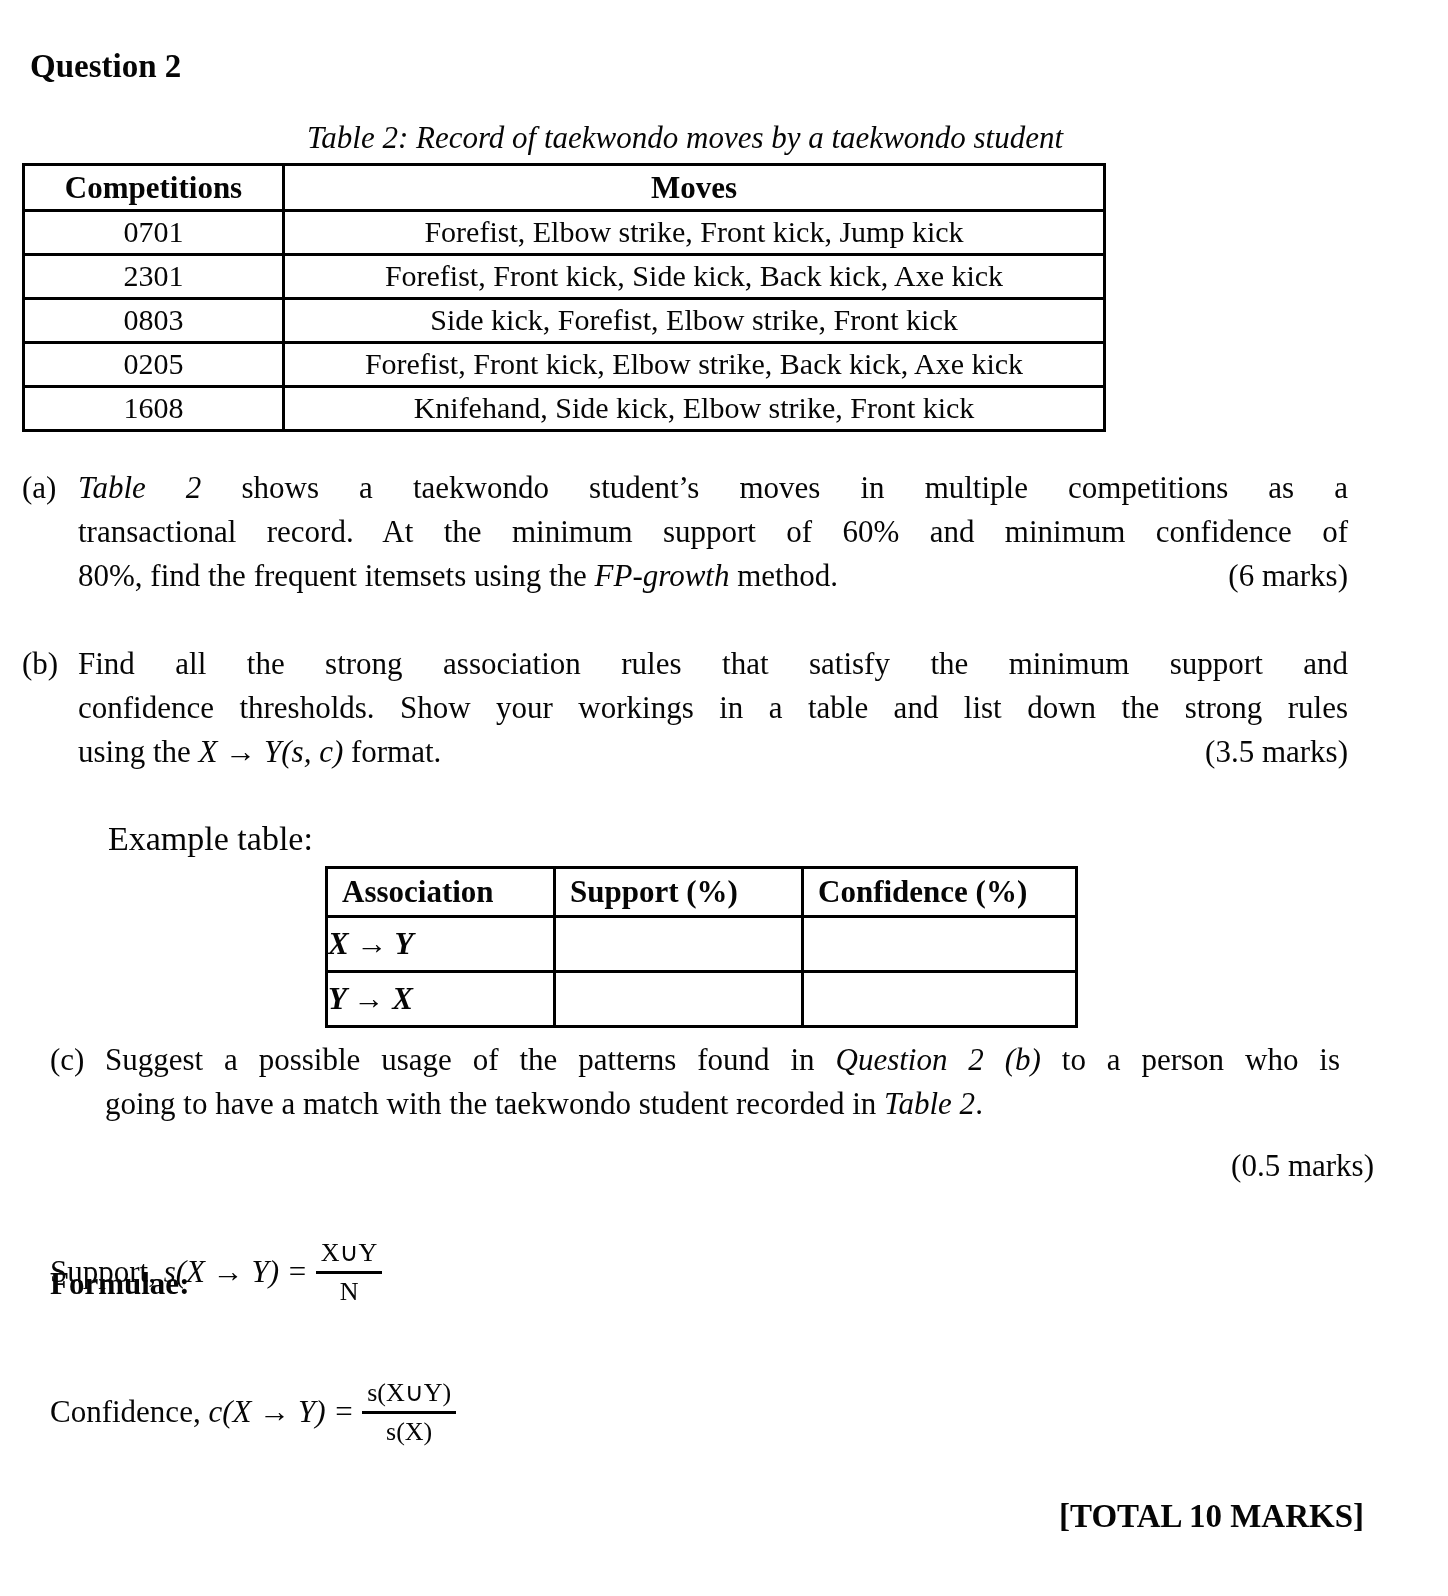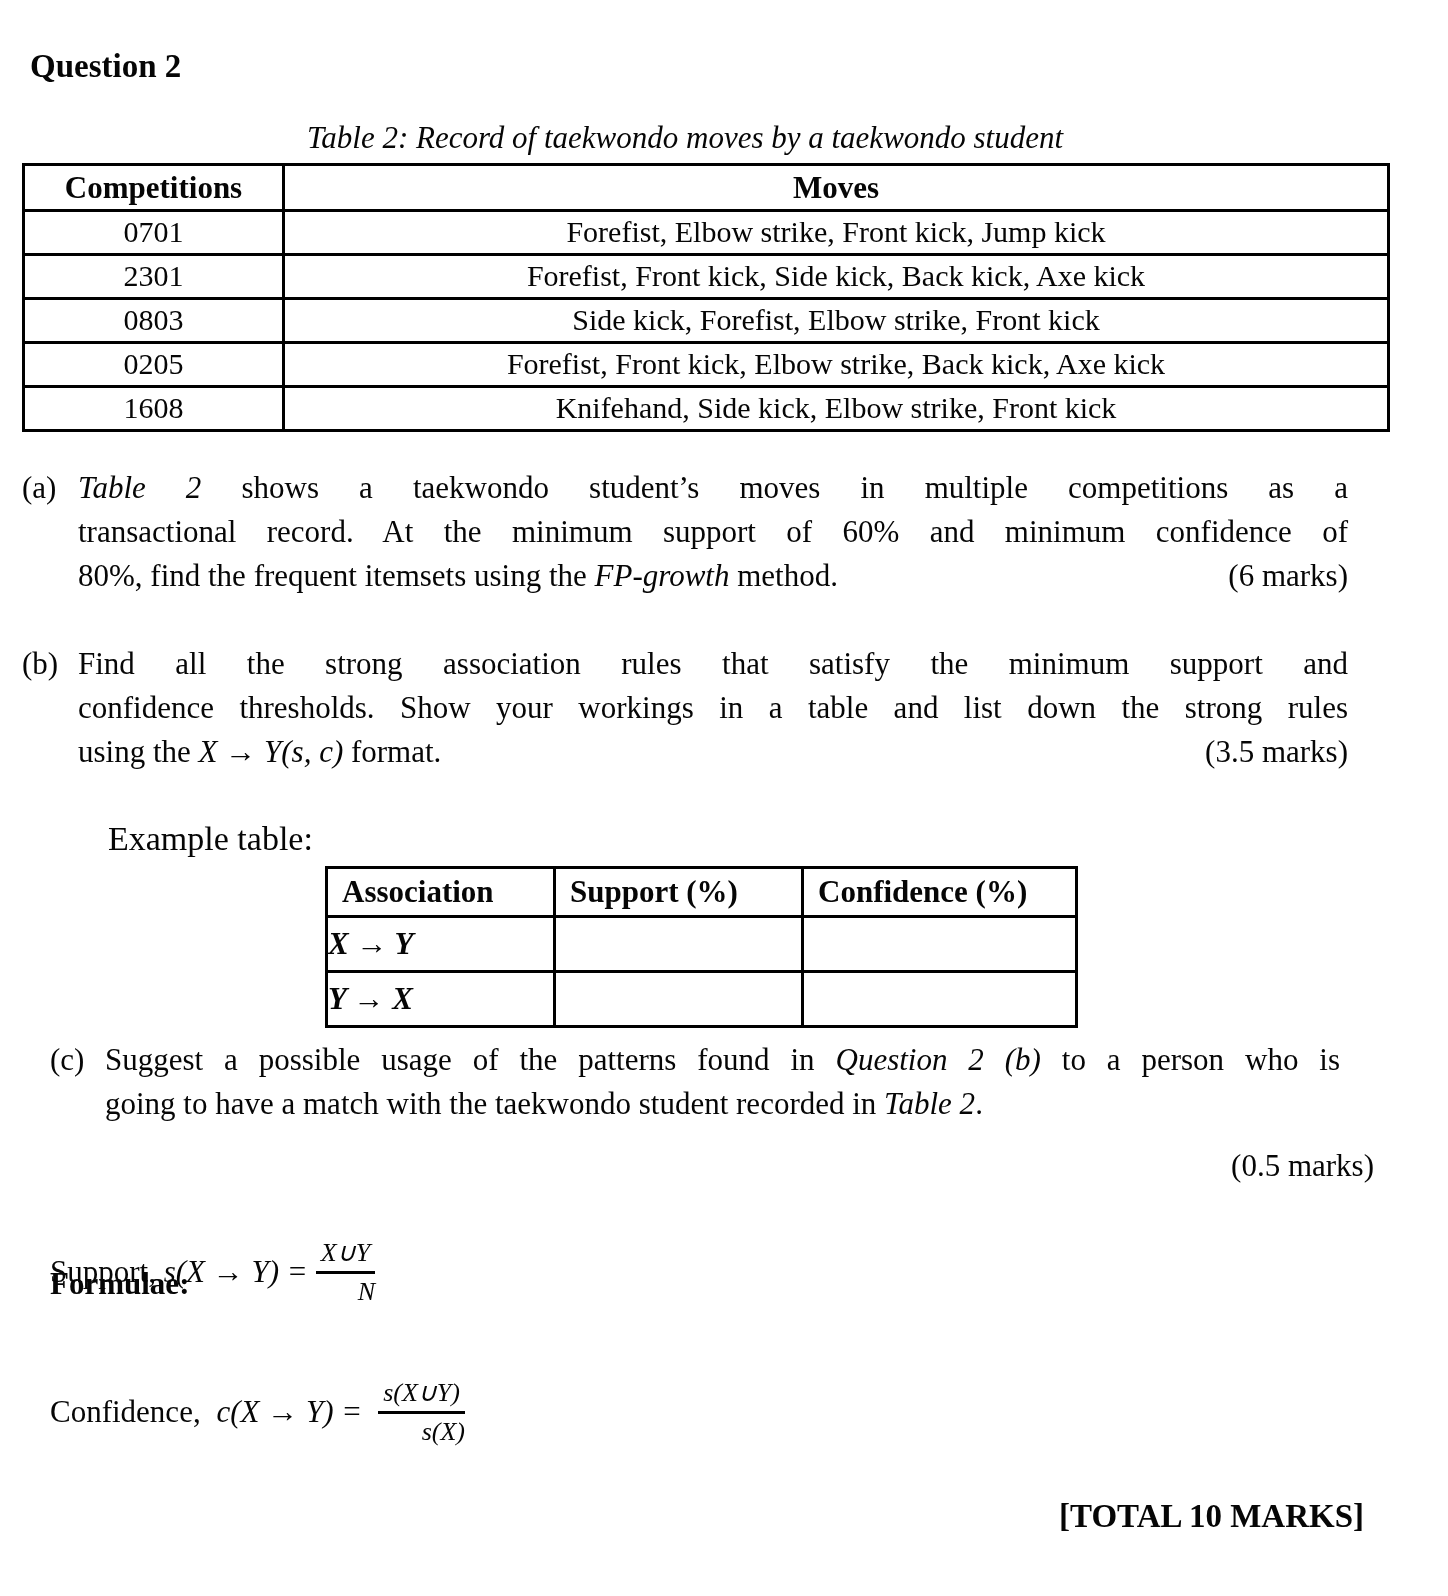--- a/index.html
+++ b/index.html
@@ -15,21 +15,21 @@
   }
   .page-title {
     position:absolute; left:30px; top:48px;
     font-size:33px; font-weight:bold;
   }
   .table-caption {
     position:absolute; left:22px; top:120px; width:1326px;
     text-align:center; font-style:italic; font-size:31px;
   }
   table.record {
-    position:absolute; left:22px; top:163px; width:1368px;
+    position:absolute; left:22px; top:163px; width:1084px;
     border-collapse:collapse; font-size:30px;
   }
   table.record th, table.record td {
     border:3px solid #000; text-align:center; vertical-align:middle;
     padding:0 6px; line-height:1.15;
   }
   table.record th { font-weight:bold; font-size:31px; height:46px; }
   table.record td { height:44px; }
   table.record .comp-col { width:260px; }
 
@@ -59,24 +59,24 @@
   table.example .supp-col  { width:248px; }
   table.example .conf-col  { width:274px; }
   table.example td.assoc { font-weight:bold; font-style:italic; }
 
   .formulae-heading { position:absolute; left:50px; top:1266px; font-size:31px; font-weight:bold; }
   .formula {
     position:absolute; left:50px; display:flex; align-items:center;
     font-size:31px; white-space:pre;
   }
   .formula.support    { top:1236px; height:72px; }
-  .formula.confidence { top:1374px; height:76px;gap:8px; }
+  .formula.confidence { top:1374px; height:76px; }
   .frac {
-    display:inline-flex; flex-direction:column; text-align:right;
-    font-size:26px; line-height:1.2; margin-left:8px; font-style:italic;
+    display:inline-flex; flex-direction:column; text-align:center;
+    font-size:26px; line-height:1.2; margin-left:8px; 
   }
   .frac .num { display:block; border-bottom:3px solid #000; padding:0 5px 2px; }
   .frac .den { display:block; padding-top:2px; }
 
   .total-marks {
     position:absolute; left:22px; top:1498px; width:1342px;
     text-align:right; font-size:33px; font-weight:bold;
   }
 </style>
 </head>

